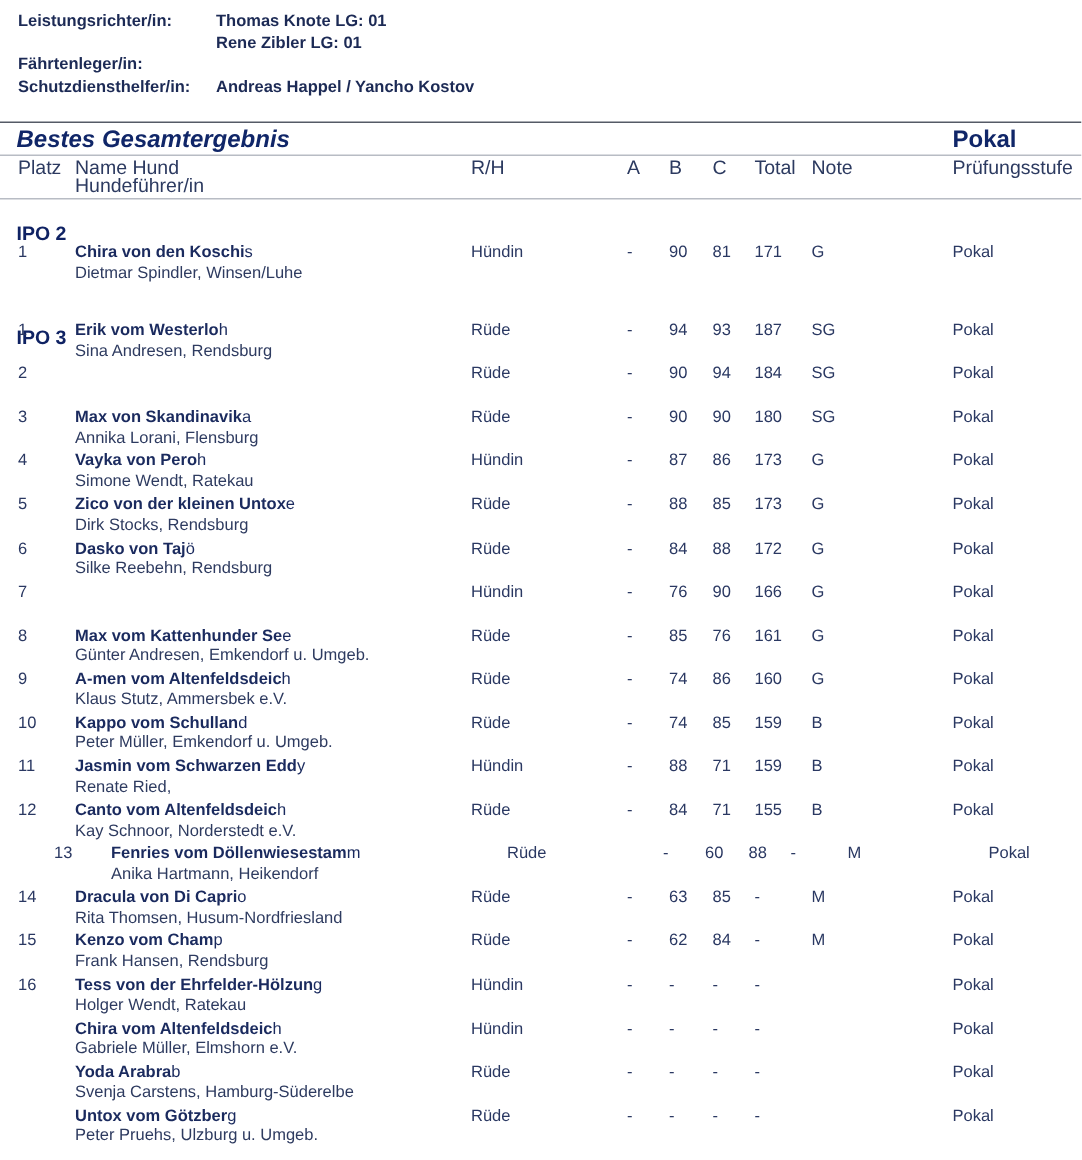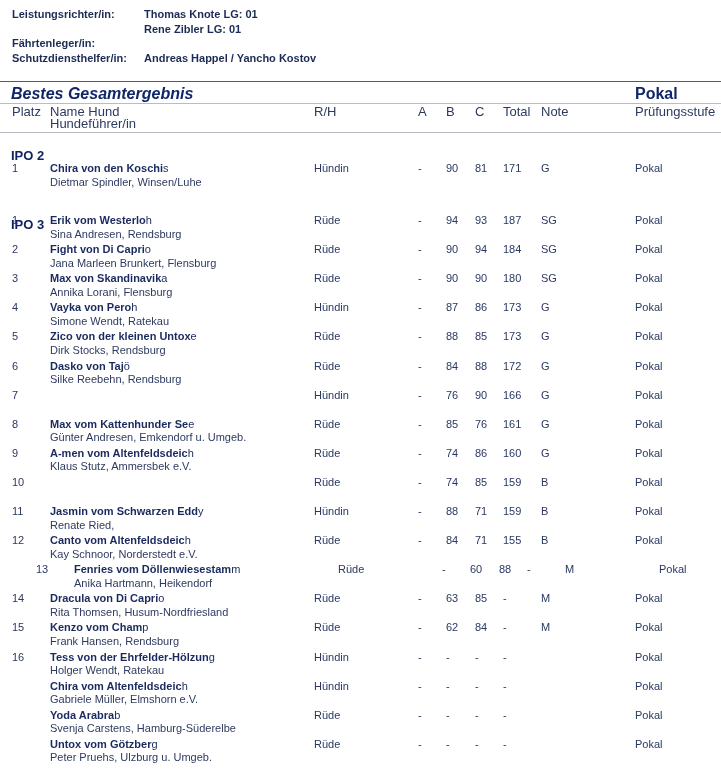--- a/index.html
+++ b/index.html
@@ -104,21 +104,20 @@
     </div>
     <div class="row" style="top: 243.1px;">
       <span class="cell c-platz">2</span>
       <span class="cell c-rh">Rüde</span>
       <span class="cell c-a">-</span>
       <span class="cell c-b">90</span>
       <span class="cell c-c">94</span>
       <span class="cell c-total">184</span>
       <span class="cell c-note">SG</span>
       <span class="cell c-stufe">Pokal</span>
-      <span class="cell c-name"><span class="dog">Fight von Di Capri</span><span class="dog dog-tail">o</span><span class="handler">Jana Marleen Brunkert, Flensburg</span></span>
     </div>
     <div class="row" style="top: 272.2px;">
       <span class="cell c-platz">3</span>
       <span class="cell c-rh">Rüde</span>
       <span class="cell c-a">-</span>
       <span class="cell c-b">90</span>
       <span class="cell c-c">90</span>
       <span class="cell c-total">180</span>
       <span class="cell c-note">SG</span>
       <span class="cell c-stufe">Pokal</span>
@@ -191,20 +190,21 @@
     </div>
     <div class="row" style="top: 475.9px; padding-left: 40px;">
       <span class="cell c-platz">10</span>
       <span class="cell c-rh">Rüde</span>
       <span class="cell c-a">-</span>
       <span class="cell c-b">74</span>
       <span class="cell c-c">85</span>
       <span class="cell c-total">159</span>
       <span class="cell c-note">B</span>
       <span class="cell c-stufe">Pokal</span>
+      <span class="cell c-name"><span class="dog">Kappo vom Schullan</span><span class="dog dog-tail">d</span><span class="handler">Peter Müller, Emkendorf u. Umgeb.</span></span>
     </div>
     <div class="row" style="top: 505px;">
       <span class="cell c-platz">11</span>
       <span class="cell c-rh">Hündin</span>
       <span class="cell c-a">-</span>
       <span class="cell c-b">88</span>
       <span class="cell c-c">71</span>
       <span class="cell c-total">159</span>
       <span class="cell c-note">B</span>
       <span class="cell c-stufe">Pokal</span>

